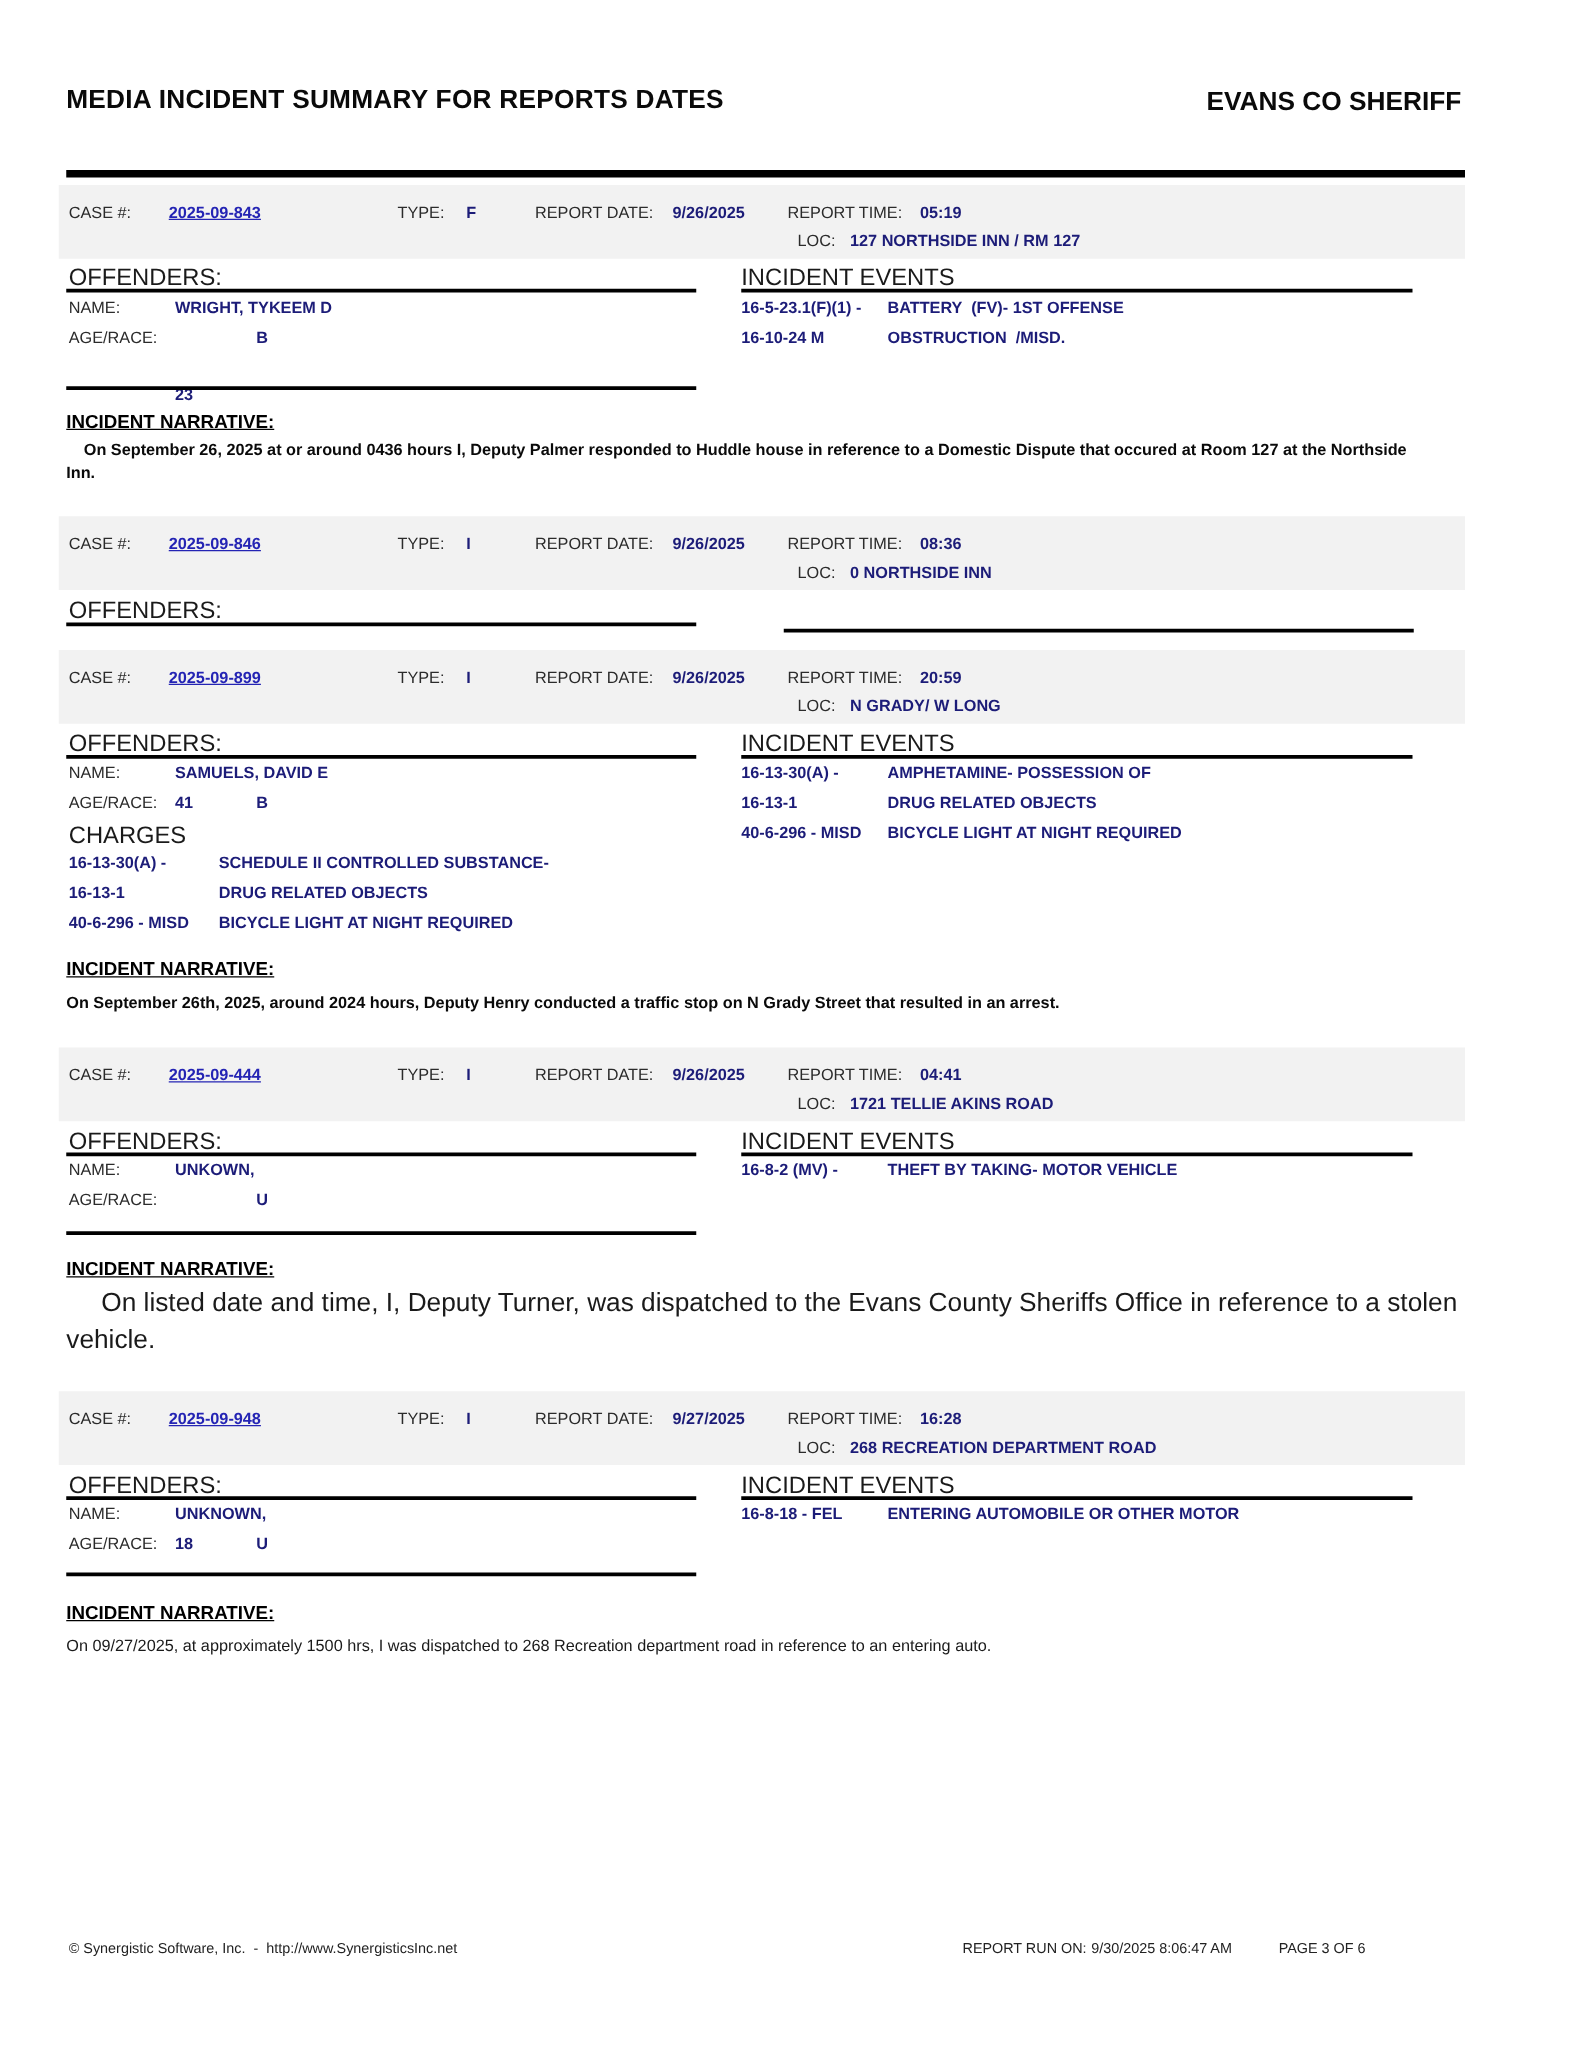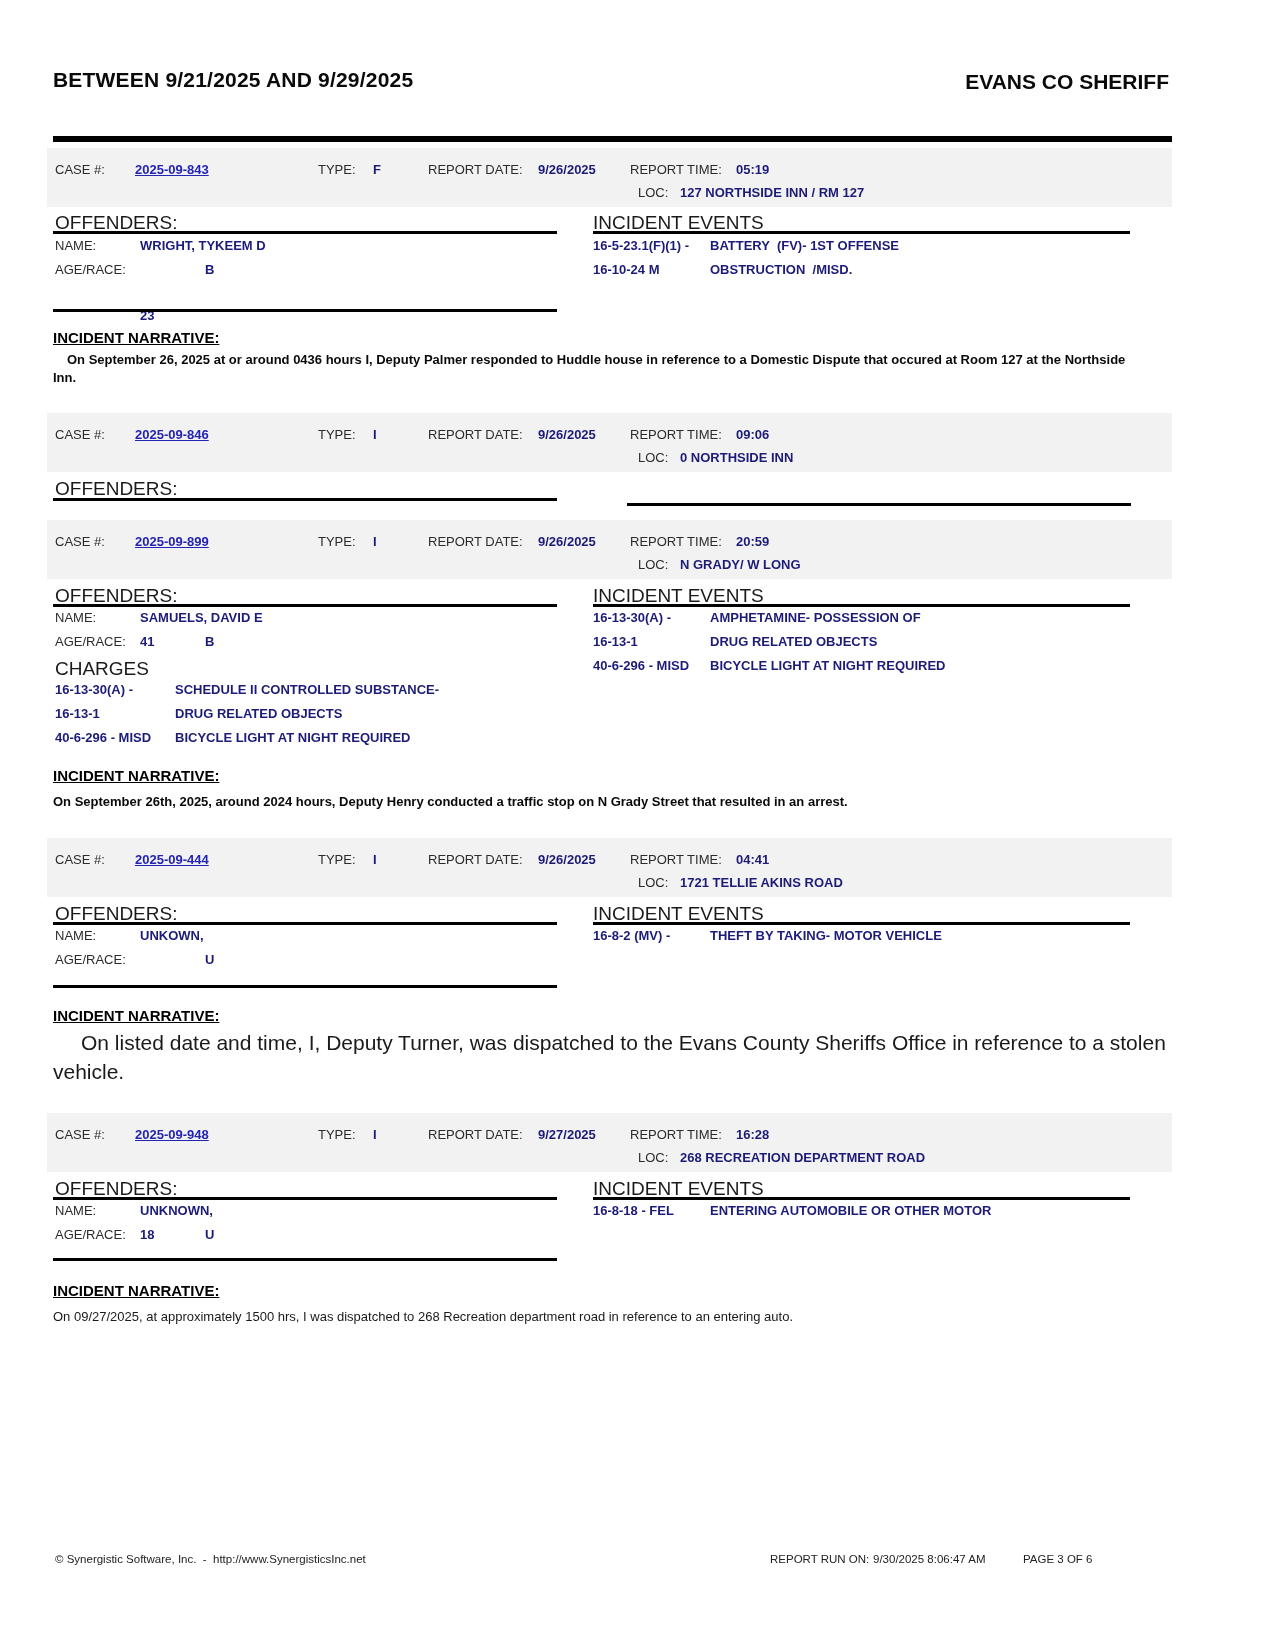--- a/index.html
+++ b/index.html
@@ -28,21 +28,21 @@
   .narr-text{font-size:13px;font-weight:bold;color:#0a0a0a;line-height:18px;}
   .narr-text-reg{font-size:13px;font-weight:normal;color:#1a1a1a;line-height:18px;}
   .narr-text-lg{font-size:21px;font-weight:normal;color:#1a1a1a;line-height:29px;}
   
   .foot{font-size:11.5px;color:#222;white-space:pre;}
 </style>
 </head>
 <body>
 
 <div class="abs title" style="left:53px;top:66px;width:760px;">
-  <div>BETWEEN 9/21/2025 AND 9/29/2025</div>
+  <div>MEDIA INCIDENT SUMMARY FOR REPORTS DATES</div>
 </div>
 <div class="abs agency" style="top:70px;right:106px;">EVANS CO SHERIFF</div>
 <div class="abs thick-rule" style="left:53px;top:136px;width:1119px;"></div>
 
 <div class="abs graybar" style="top:148px;">
   <span class="bar-label" style="left:8px;top:14px;">CASE #:</span>
   <span class="case-link" style="left:88px;top:14px;">2025-09-843</span>
   <span class="bar-label" style="left:271px;top:14px;">TYPE:</span>
   <span class="bar-value" style="left:326px;top:14px;">F</span>
   <span class="bar-label" style="left:381px;top:14px;">REPORT DATE:</span>
@@ -70,21 +70,21 @@
 <div class="abs narr-text" style="left:53px;top:351px;width:1075px;text-indent:14px;">On September 26, 2025 at or around 0436 hours I, Deputy Palmer responded to Huddle house in reference to a Domestic Dispute that occured at Room 127 at the Northside Inn.</div>
 
 <div class="abs graybar" style="top:413px;">
   <span class="bar-label" style="left:8px;top:14px;">CASE #:</span>
   <span class="case-link" style="left:88px;top:14px;">2025-09-846</span>
   <span class="bar-label" style="left:271px;top:14px;">TYPE:</span>
   <span class="bar-value" style="left:326px;top:14px;">I</span>
   <span class="bar-label" style="left:381px;top:14px;">REPORT DATE:</span>
   <span class="bar-value" style="left:491px;top:14px;">9/26/2025</span>
   <span class="bar-label" style="left:583px;top:14px;">REPORT TIME:</span>
-  <span class="bar-value" style="left:689px;top:14px;">09:06</span>
+  <span class="bar-value" style="left:689px;top:14px;">08:36</span>
   <span class="bar-label" style="left:591px;top:37px;">LOC:</span>
   <span class="bar-value" style="left:633px;top:37px;">0 NORTHSIDE INN</span>
 </div>
 <span class="abs sec-label" style="left:55px;top:478px;">OFFENDERS:</span>
 <div class="abs hline" style="left:53px;top:498px;width:504px;"></div>
 <div class="abs hline" style="left:627px;top:503px;width:504px;"></div>
 
 <div class="abs graybar" style="top:520px;">
   <span class="bar-label" style="left:8px;top:14px;">CASE #:</span>
   <span class="case-link" style="left:88px;top:14px;">2025-09-899</span>

